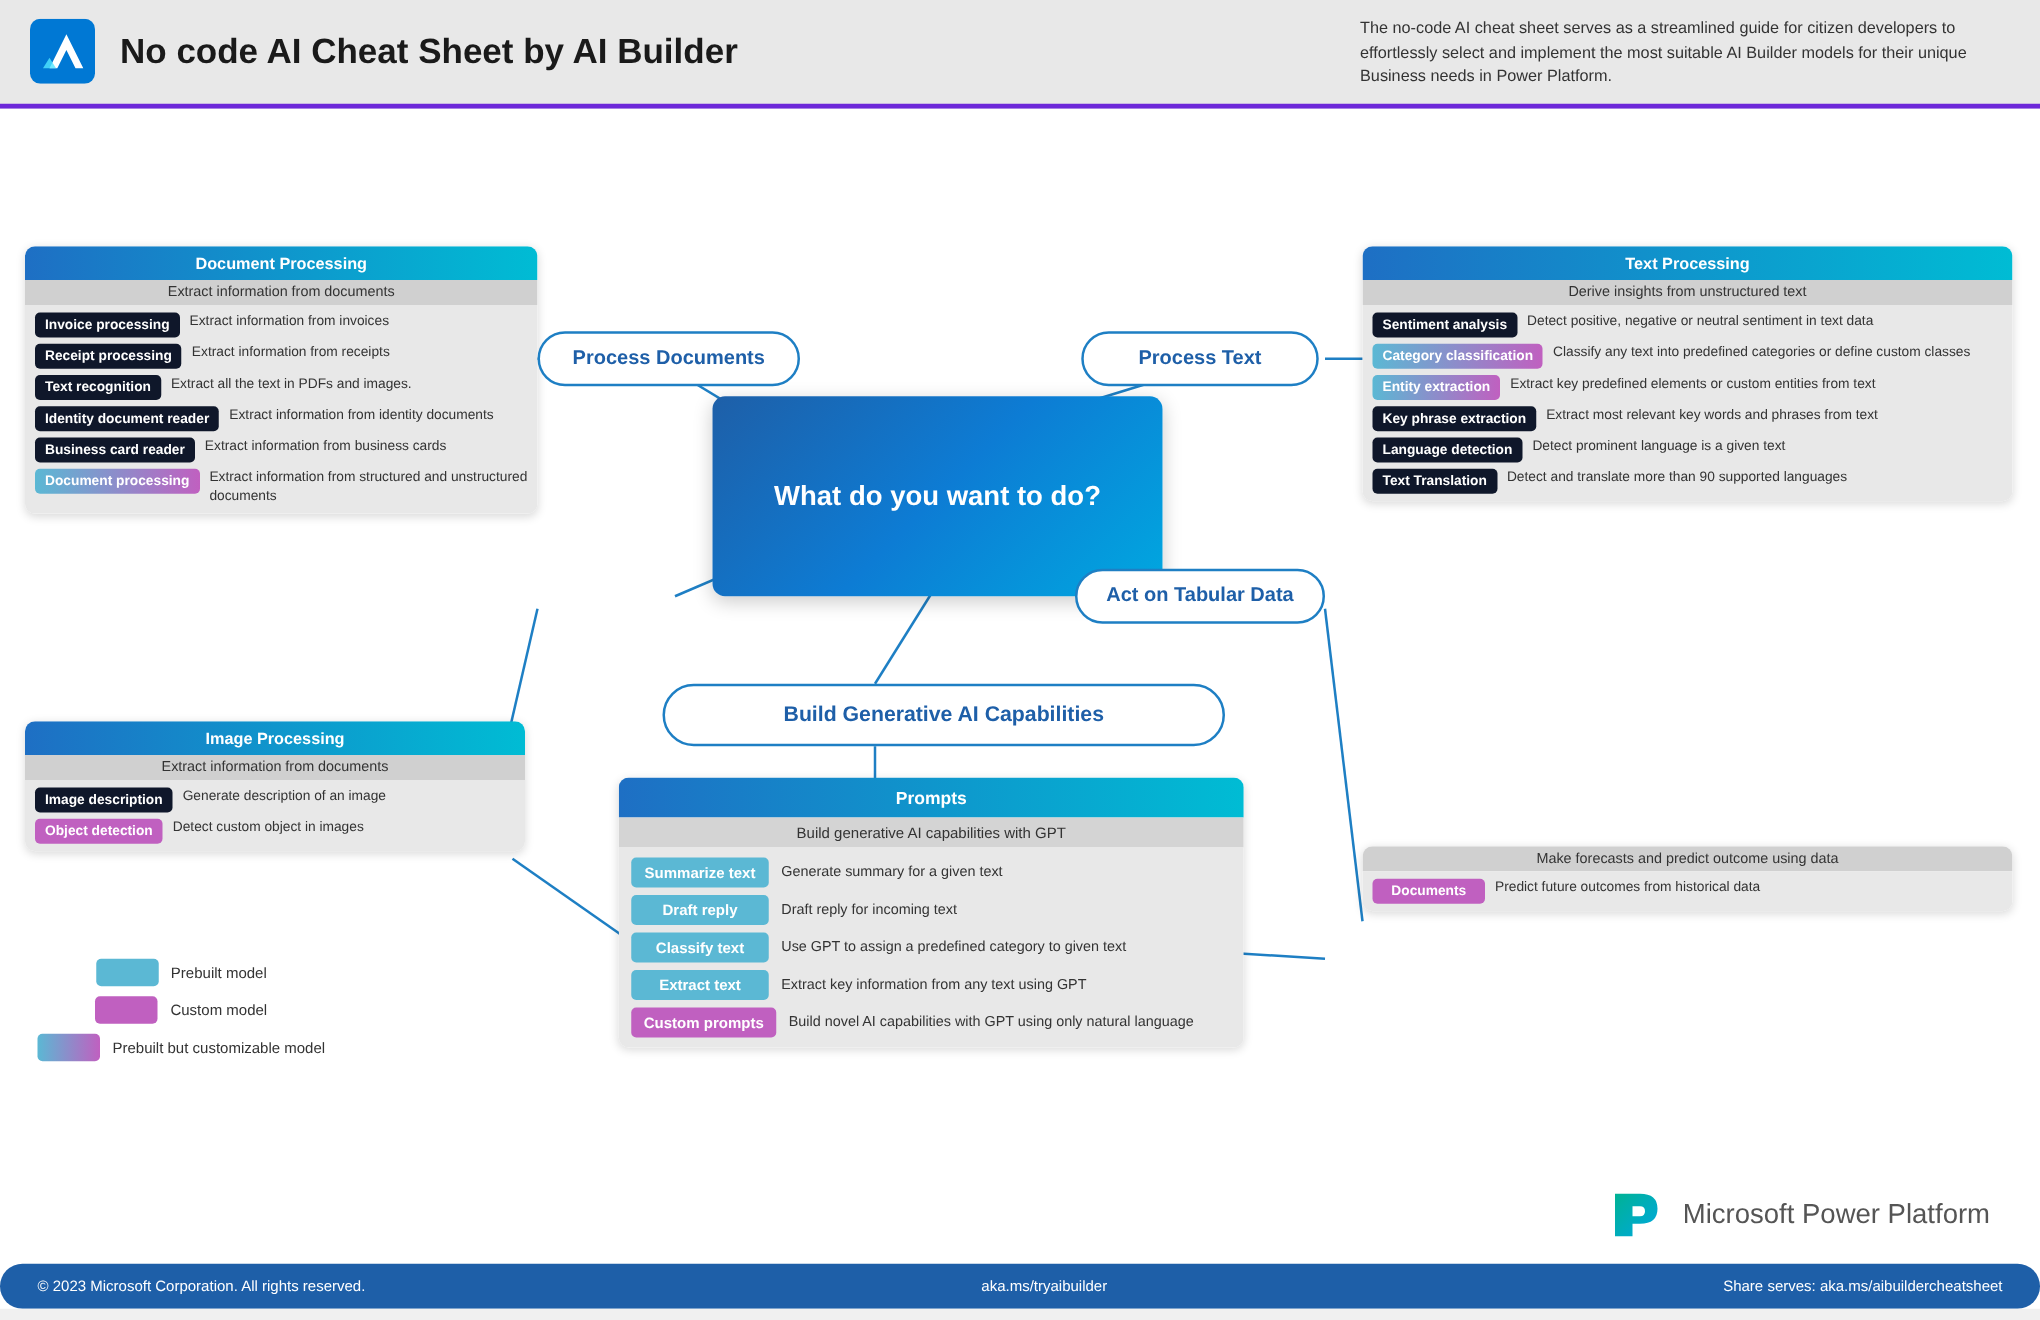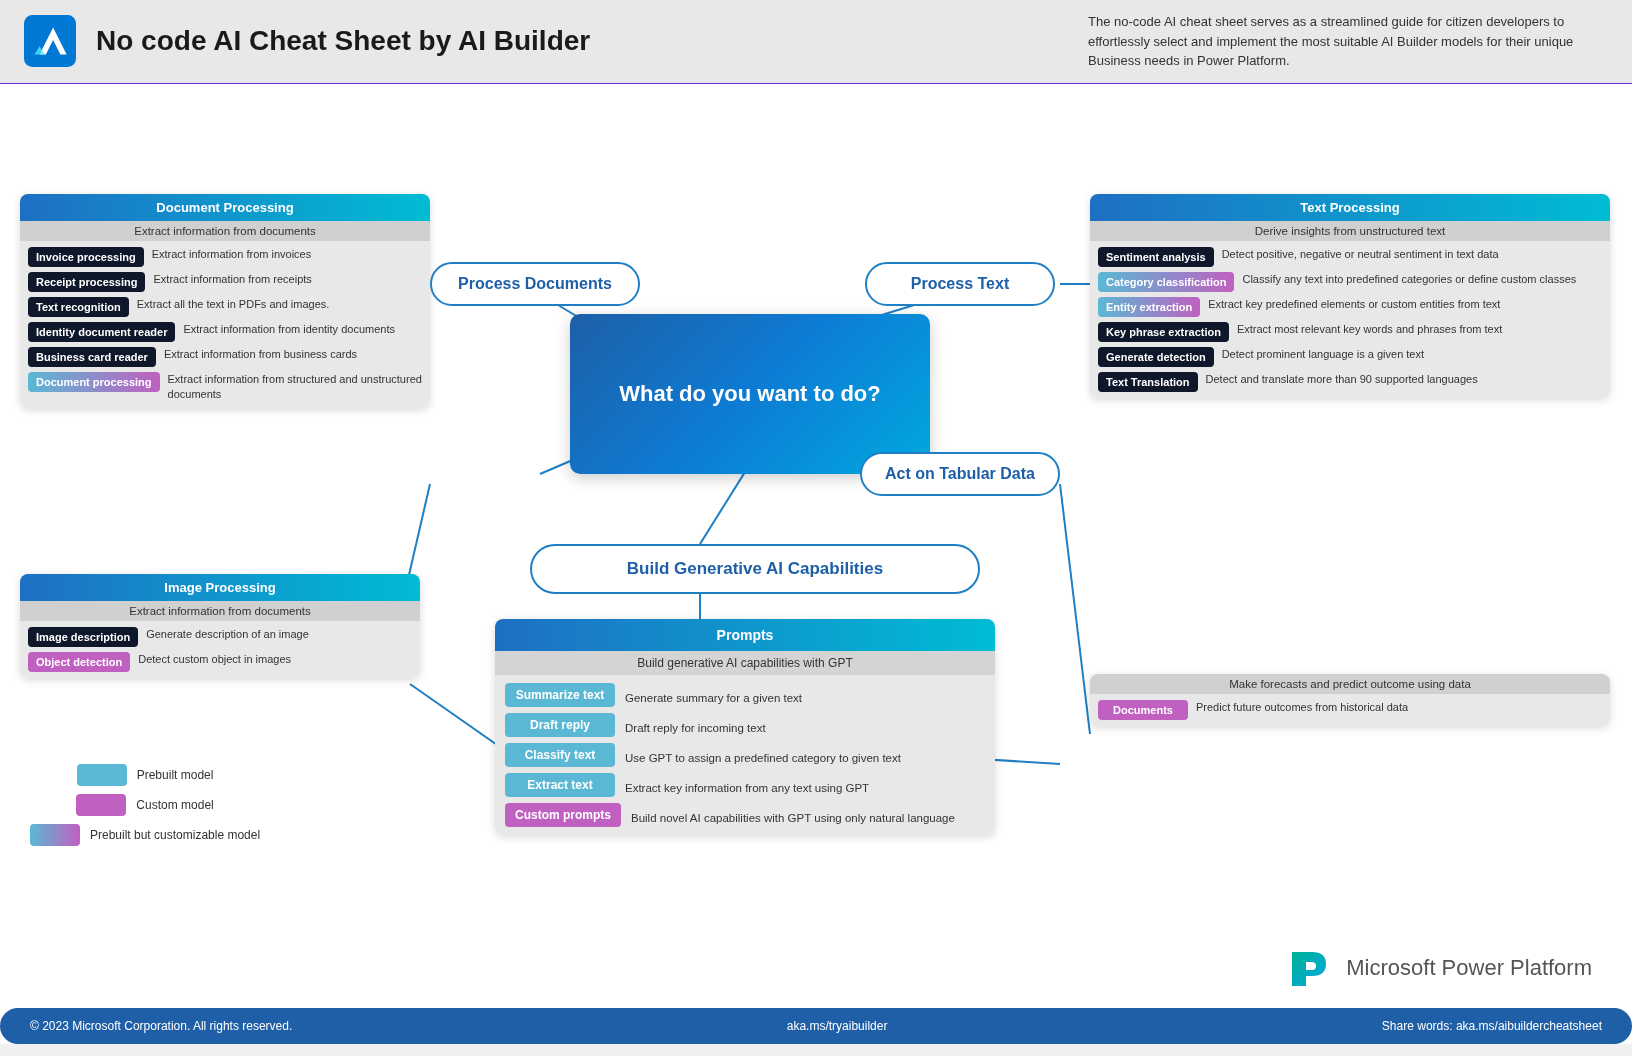--- a/index.html
+++ b/index.html
@@ -10,21 +10,21 @@
       min-height: 1056px;
       overflow: hidden;
     }
 
     
     .header {
       background: #e8e8e8;
       display: flex;
       align-items: center;
       padding: 12px 24px;
-      border-bottom: 1px solid #6d28d9;
+      border-bottom: 4px solid #6d28d9;
       gap: 20px;
     }
     .header-logo {
       width: 52px;
       height: 52px;
       flex-shrink: 0;
     }
     .header-title {
       font-size: 28px;
       font-weight: 700;
@@ -168,21 +168,21 @@
       color: #333;
       padding: 5px 10px;
       text-align: center;
     }
     .prompts-body {
       background: #e8e8e8;
       padding: 8px 10px;
     }
     .prompts-row {
       display: flex;
-      align-items: flex-end;
+      align-items: flex-start;
       gap: 10px;
       margin-bottom: 6px;
     }
     .prompts-row:last-child { margin-bottom: 0; }
     .ptag {
       border-radius: 4px;
       font-size: 12px;
       font-weight: 600;
       padding: 5px 10px;
       min-width: 110px;
@@ -371,21 +371,21 @@
       </div>
       <div class="section-row">
         <span class="tag tag-gradient">Entity extraction</span>
         <span class="row-desc">Extract key predefined elements or custom entities from text</span>
       </div>
       <div class="section-row">
         <span class="tag tag-blue">Key phrase extraction</span>
         <span class="row-desc">Extract most relevant key words and phrases from text</span>
       </div>
       <div class="section-row">
-        <span class="tag tag-blue">Generate detection</span>
+        <span class="tag tag-blue">Language detection</span>
         <span class="row-desc">Detect prominent language is a given text</span>
       </div>
       <div class="section-row">
         <span class="tag tag-blue">Text Translation</span>
         <span class="row-desc">Detect and translate more than 90 supported languages</span>
       </div>
     </div>
   </div>
 
   <div class="section-box" style="left:20px; top:490px; width:400px;">
@@ -475,16 +475,16 @@
         </linearGradient>
       </defs>
       <path d="M10 10 L30 10 Q44 10 44 22 Q44 34 30 34 L24 34 L24 44 L10 44 Z M24 20 L24 28 L30 28 Q34 28 34 24 Q34 20 30 20 Z" fill="url(#ppGrad)"></path>
     </svg>
     <span class="pp-text">Microsoft Power Platform</span>
   </div>
 
   <div class="footer">
     <span>© 2023 Microsoft Corporation. All rights reserved.</span>
     <span>aka.ms/tryaibuilder</span>
-    <span>Share words: aka.ms/aibuildercheatsheet</span>
+    <span>Share serves: aka.ms/aibuildercheatsheet</span>
   </div>
 
 </div>
 
 </body></html>

